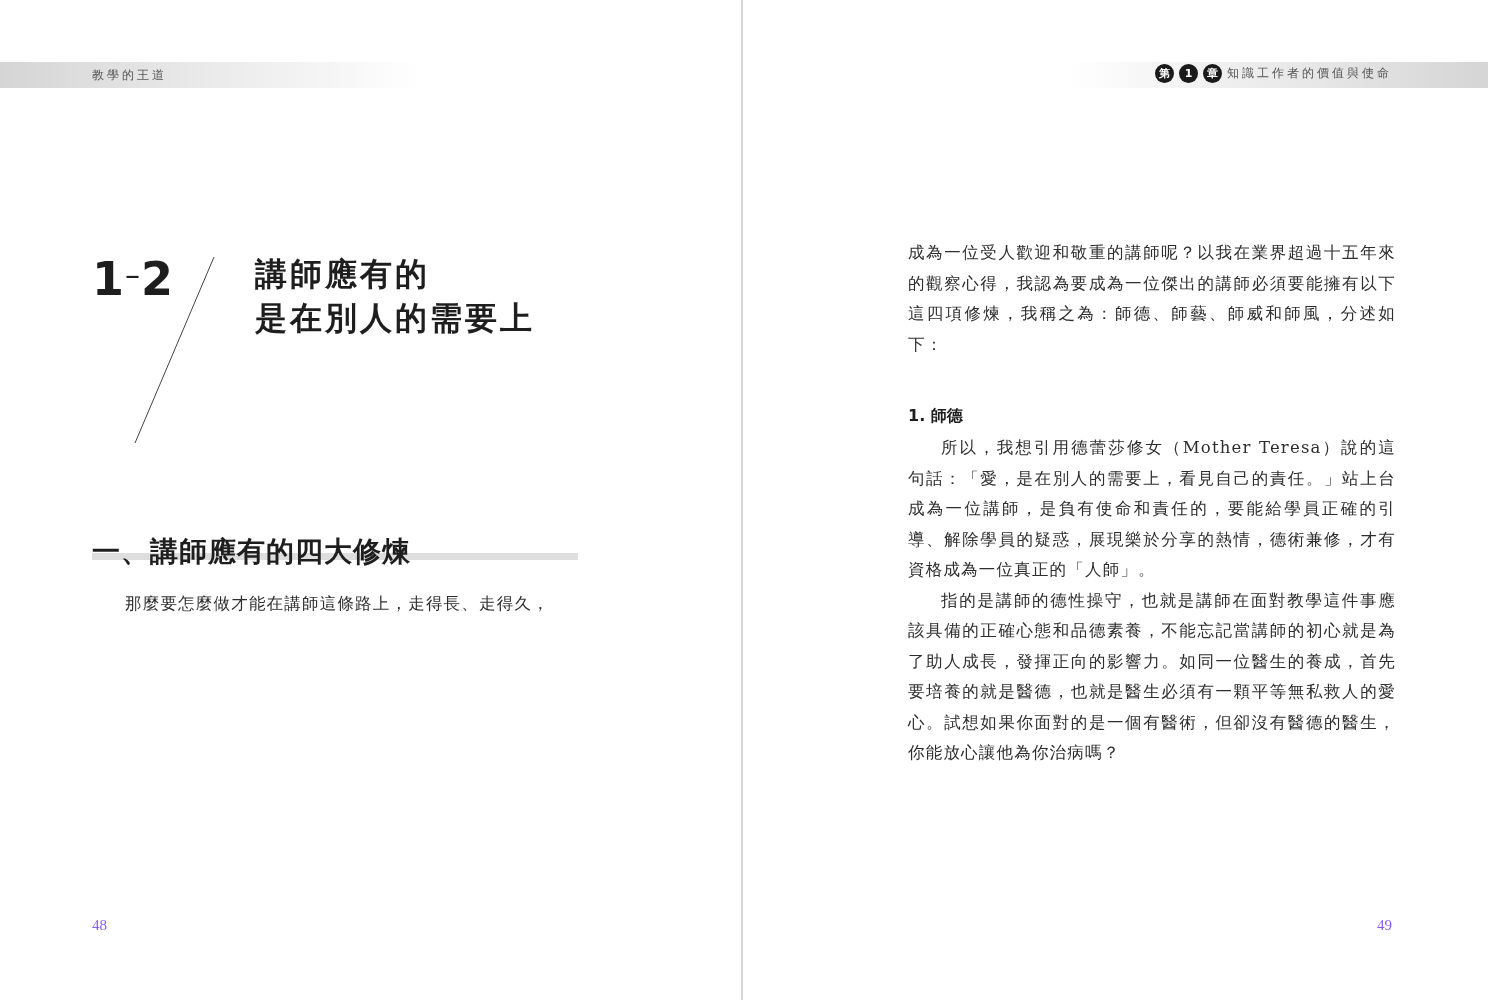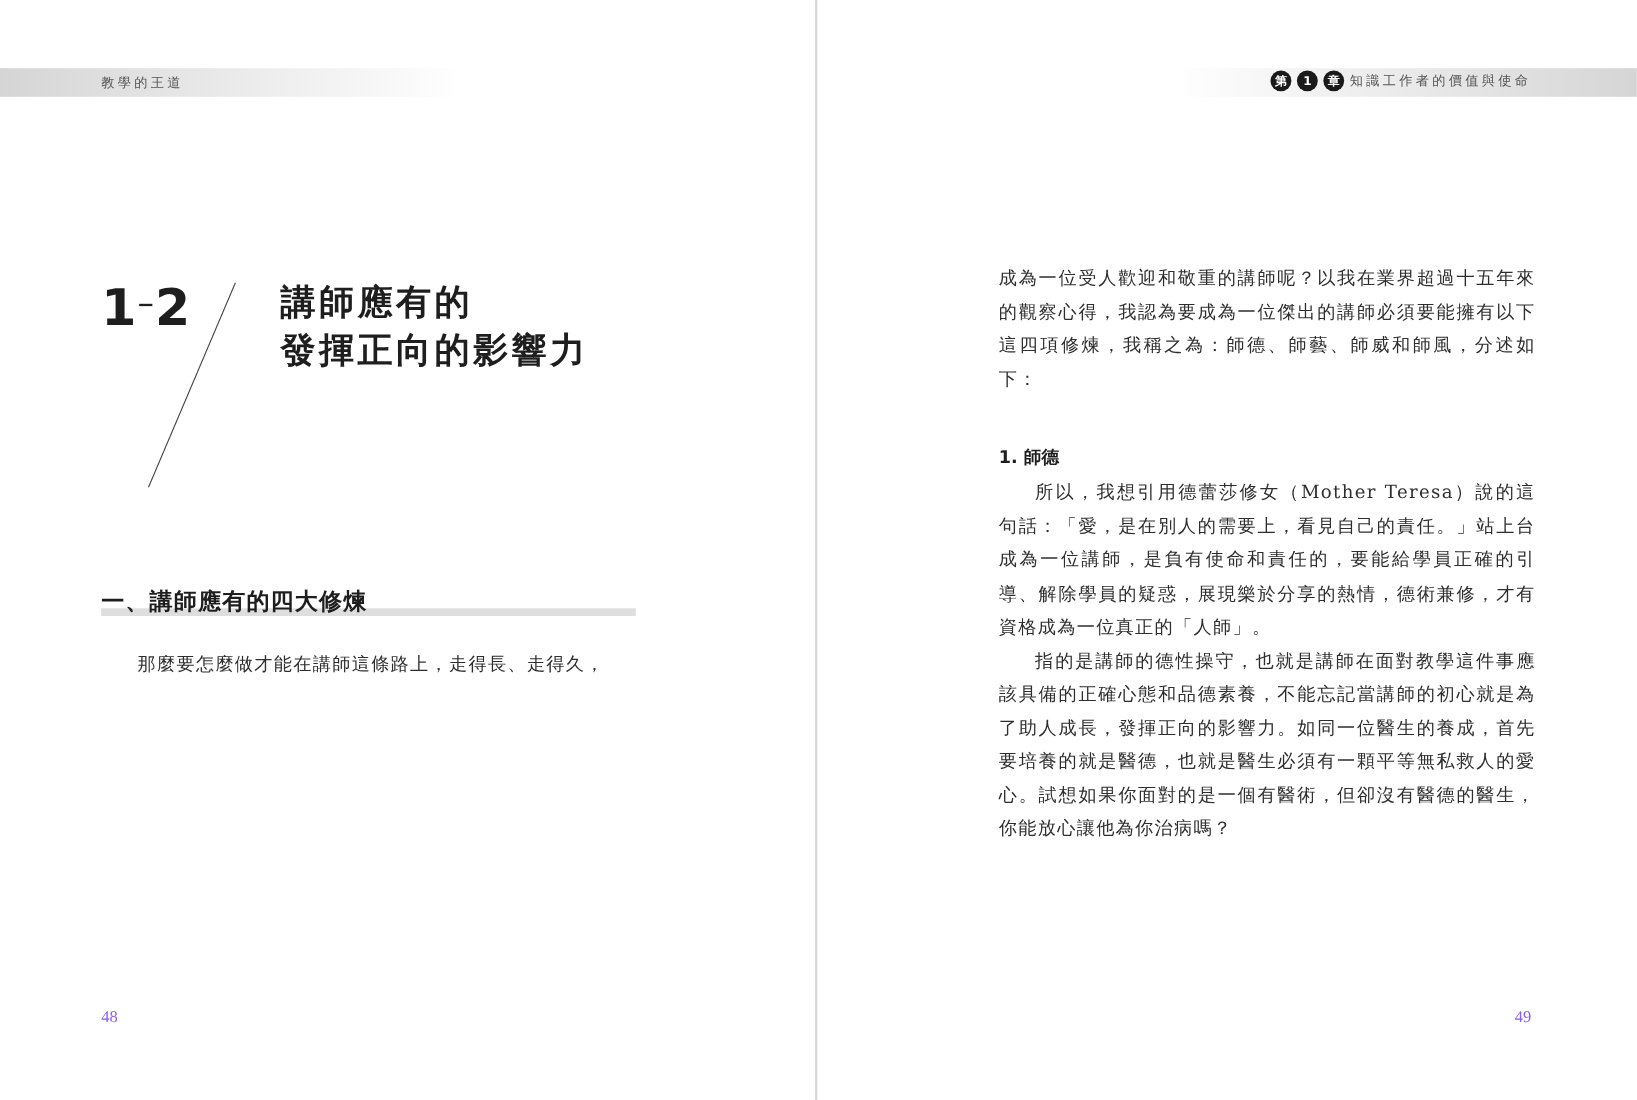--- a/index.html
+++ b/index.html
@@ -46,21 +46,21 @@
     .section-num .dash { font-weight: normal; font-size: 30px; vertical-align: 10px; margin: 0 2px; }
     .slash-line { position: absolute; left: 130px; top: 255px; }
     .section-title {
       position: absolute; left: 243px; top: 252px; font-size: 32px; font-weight: bold;
       line-height: 44px; color: #1e1e1e; font-family: Liberation Serif, serif; letter-spacing: 3px; margin-left: 12px;
     }
 
     .subhead-wrap { position: absolute; left: 92px; top: 533px; width: 486px; height: 30px; }
     .subhead-bar { position: absolute; left: 0; top: 20px; width: 486px; height: 7px; background: #dedede; }
     .subhead {
-      position: absolute; left: 0; top: 0; font-size: 21px; font-weight: bold; color: #1e1e1e;
+      position: absolute; left: 0; top: 0; font-size: 28px; font-weight: bold; color: #1e1e1e;
       font-family: "DejaVu Sans", sans-serif; letter-spacing: 1px;
     }
 
     .body-text { position: absolute; font-size: 16.5px; line-height: 30.5px; color: #2e2e2e; letter-spacing: 1.2px; text-align: justify; }
     .body-text p { margin: 0; }
     .indent { text-indent: 2em; }
     .left-body { left: 92px; top: 589px; width: 488px; }
     .right-body-1 { left: 908px; top: 238px; width: 488px; }
     .item-head {
       position: absolute; left: 908px; top: 406px; font-size: 16px; font-weight: bold; color: #1e1e1e;
@@ -80,21 +80,21 @@
   <div class="running-head-left">教學的王道</div>
 
   <div class="section-num">
     <span>1</span><span class="dash">–</span><span>2</span>
   </div>
   <svg class="slash-line" width="90" height="190" viewBox="0 0 90 190">
     <line x1="84" y1="2" x2="5" y2="188" stroke="#444" stroke-width="1"></line>
   </svg>
   <div class="section-title">
     <div>講師應有的</div>
-    <div>發揮正向的影響力</div>
+    <div>是在別人的需要上</div>
   </div>
 
   <div class="subhead-wrap">
     <div class="subhead-bar"></div>
     <div class="subhead">一、講師應有的四大修煉</div>
   </div>
 
   <div class="body-text left-body">
     <p class="indent">那麼要怎麼做才能在講師這條路上，走得長、走得久，</p>
   </div>

